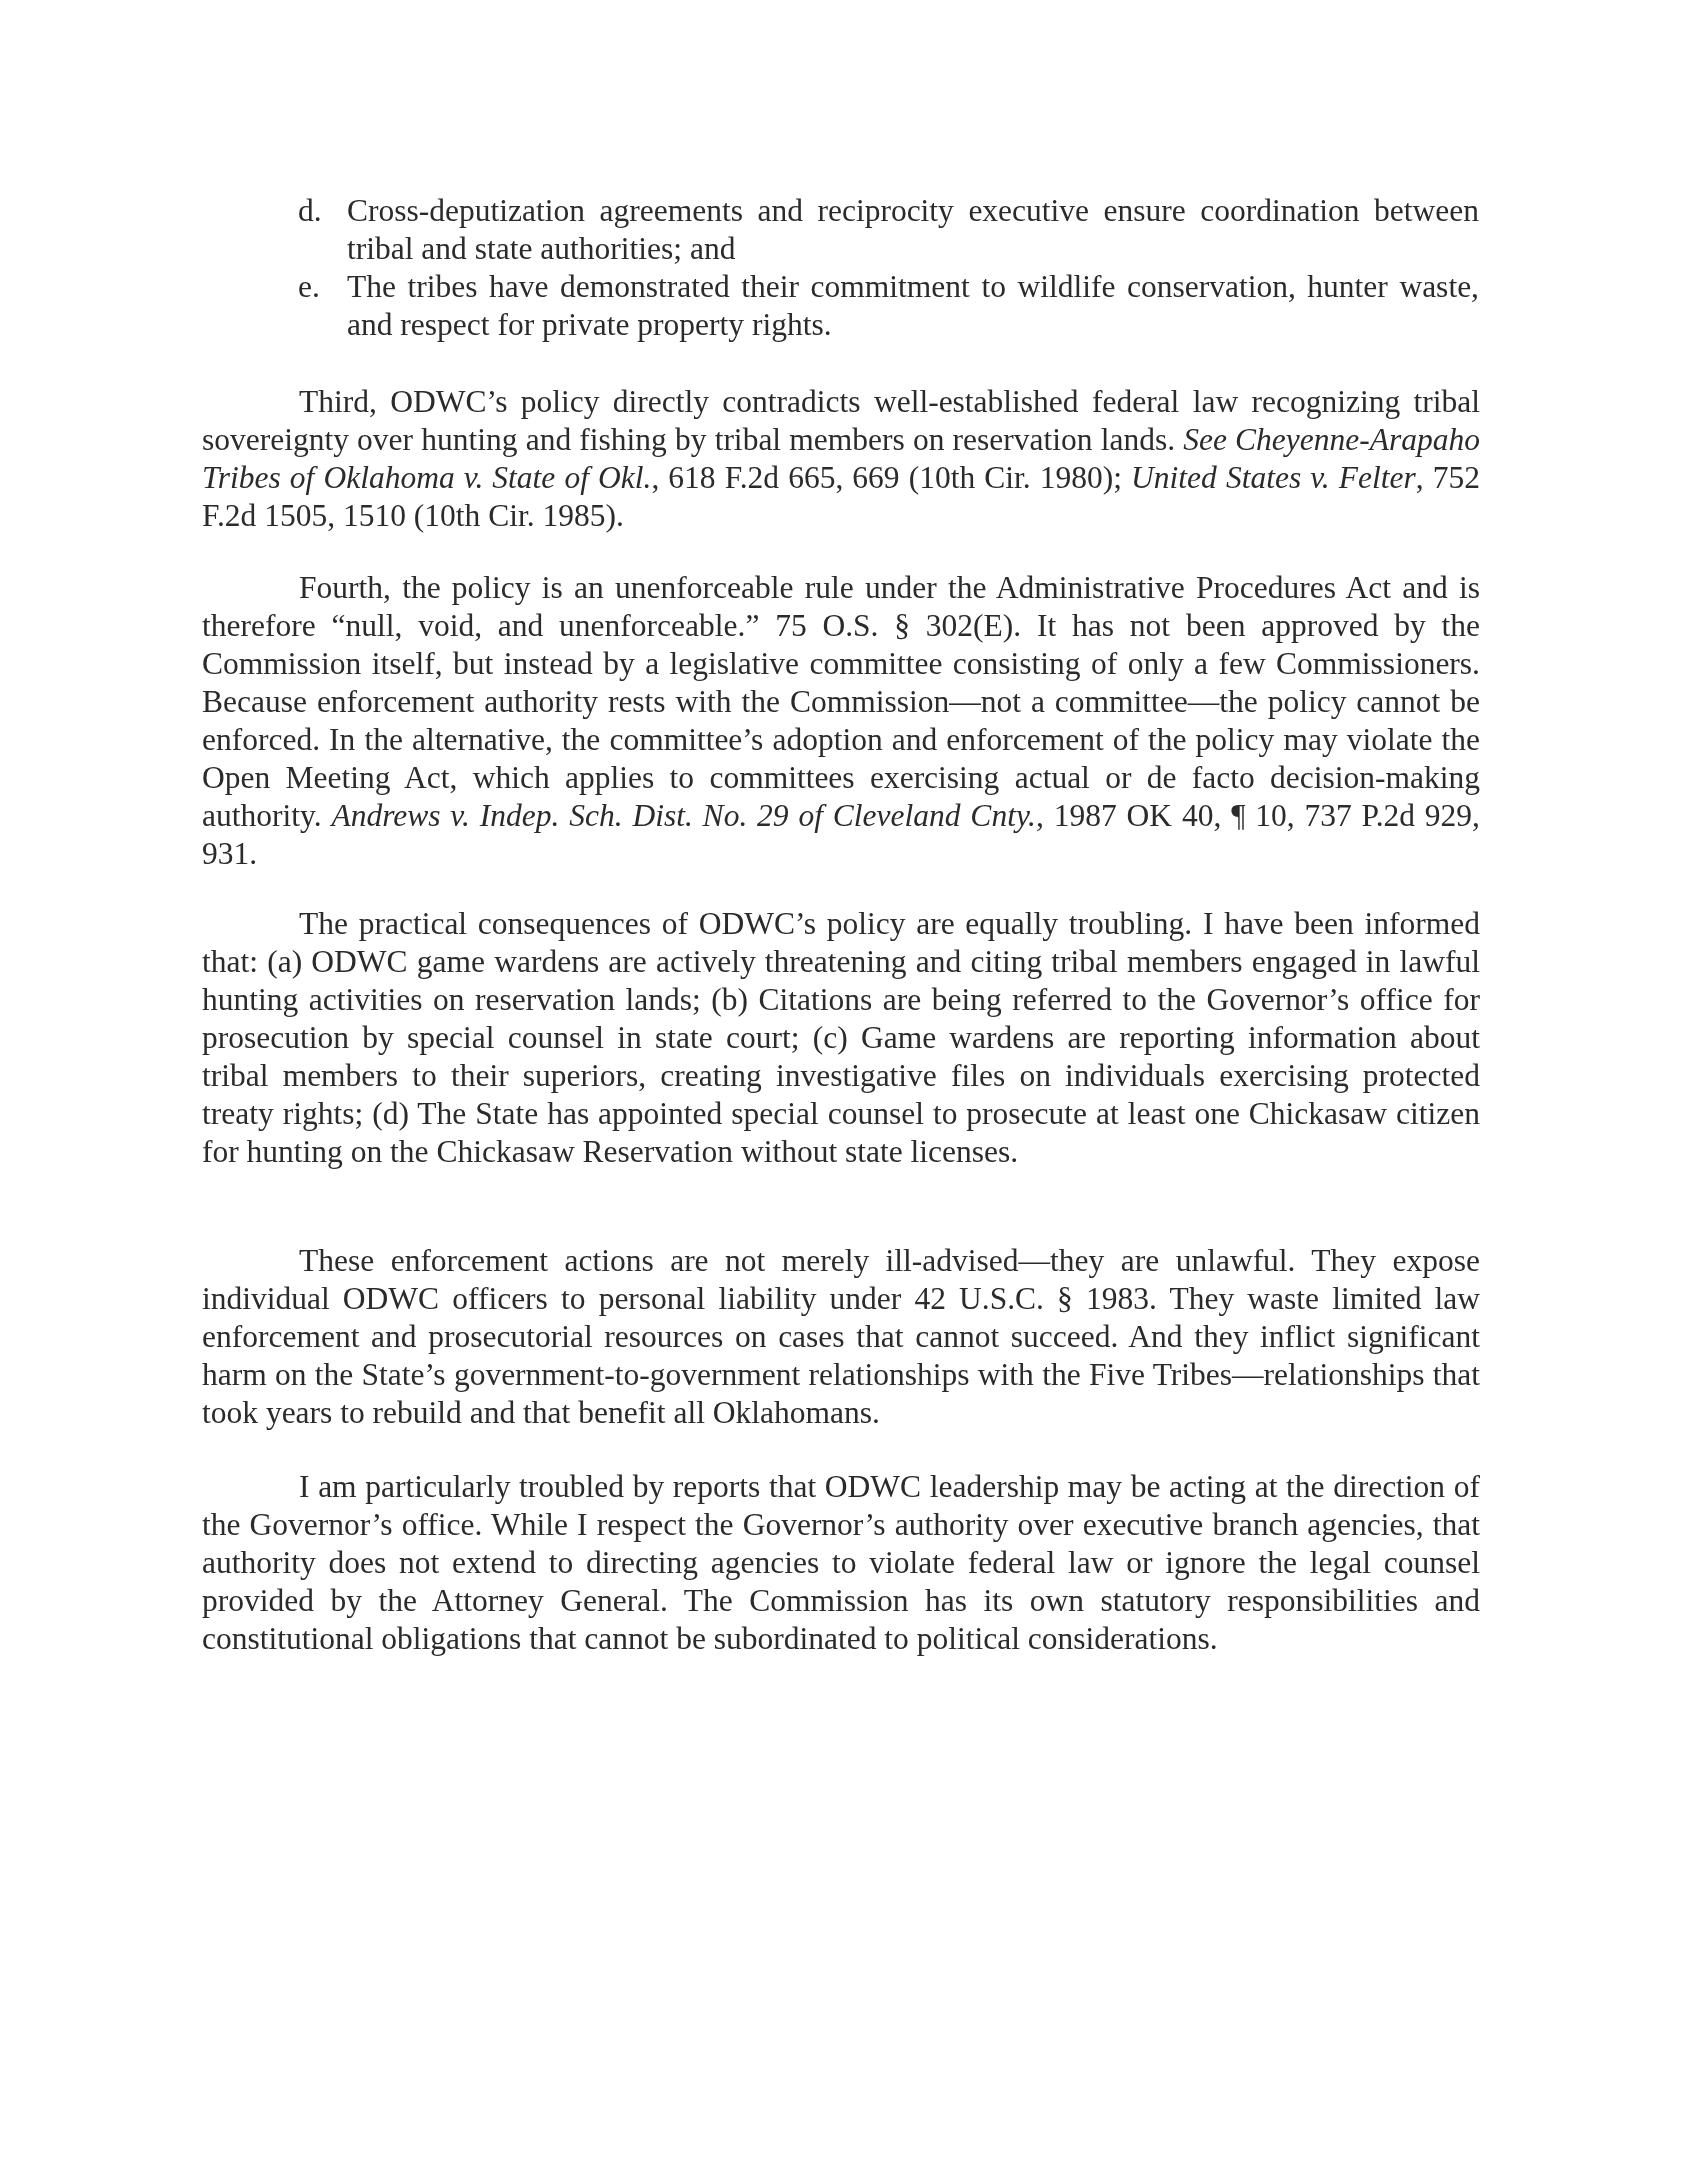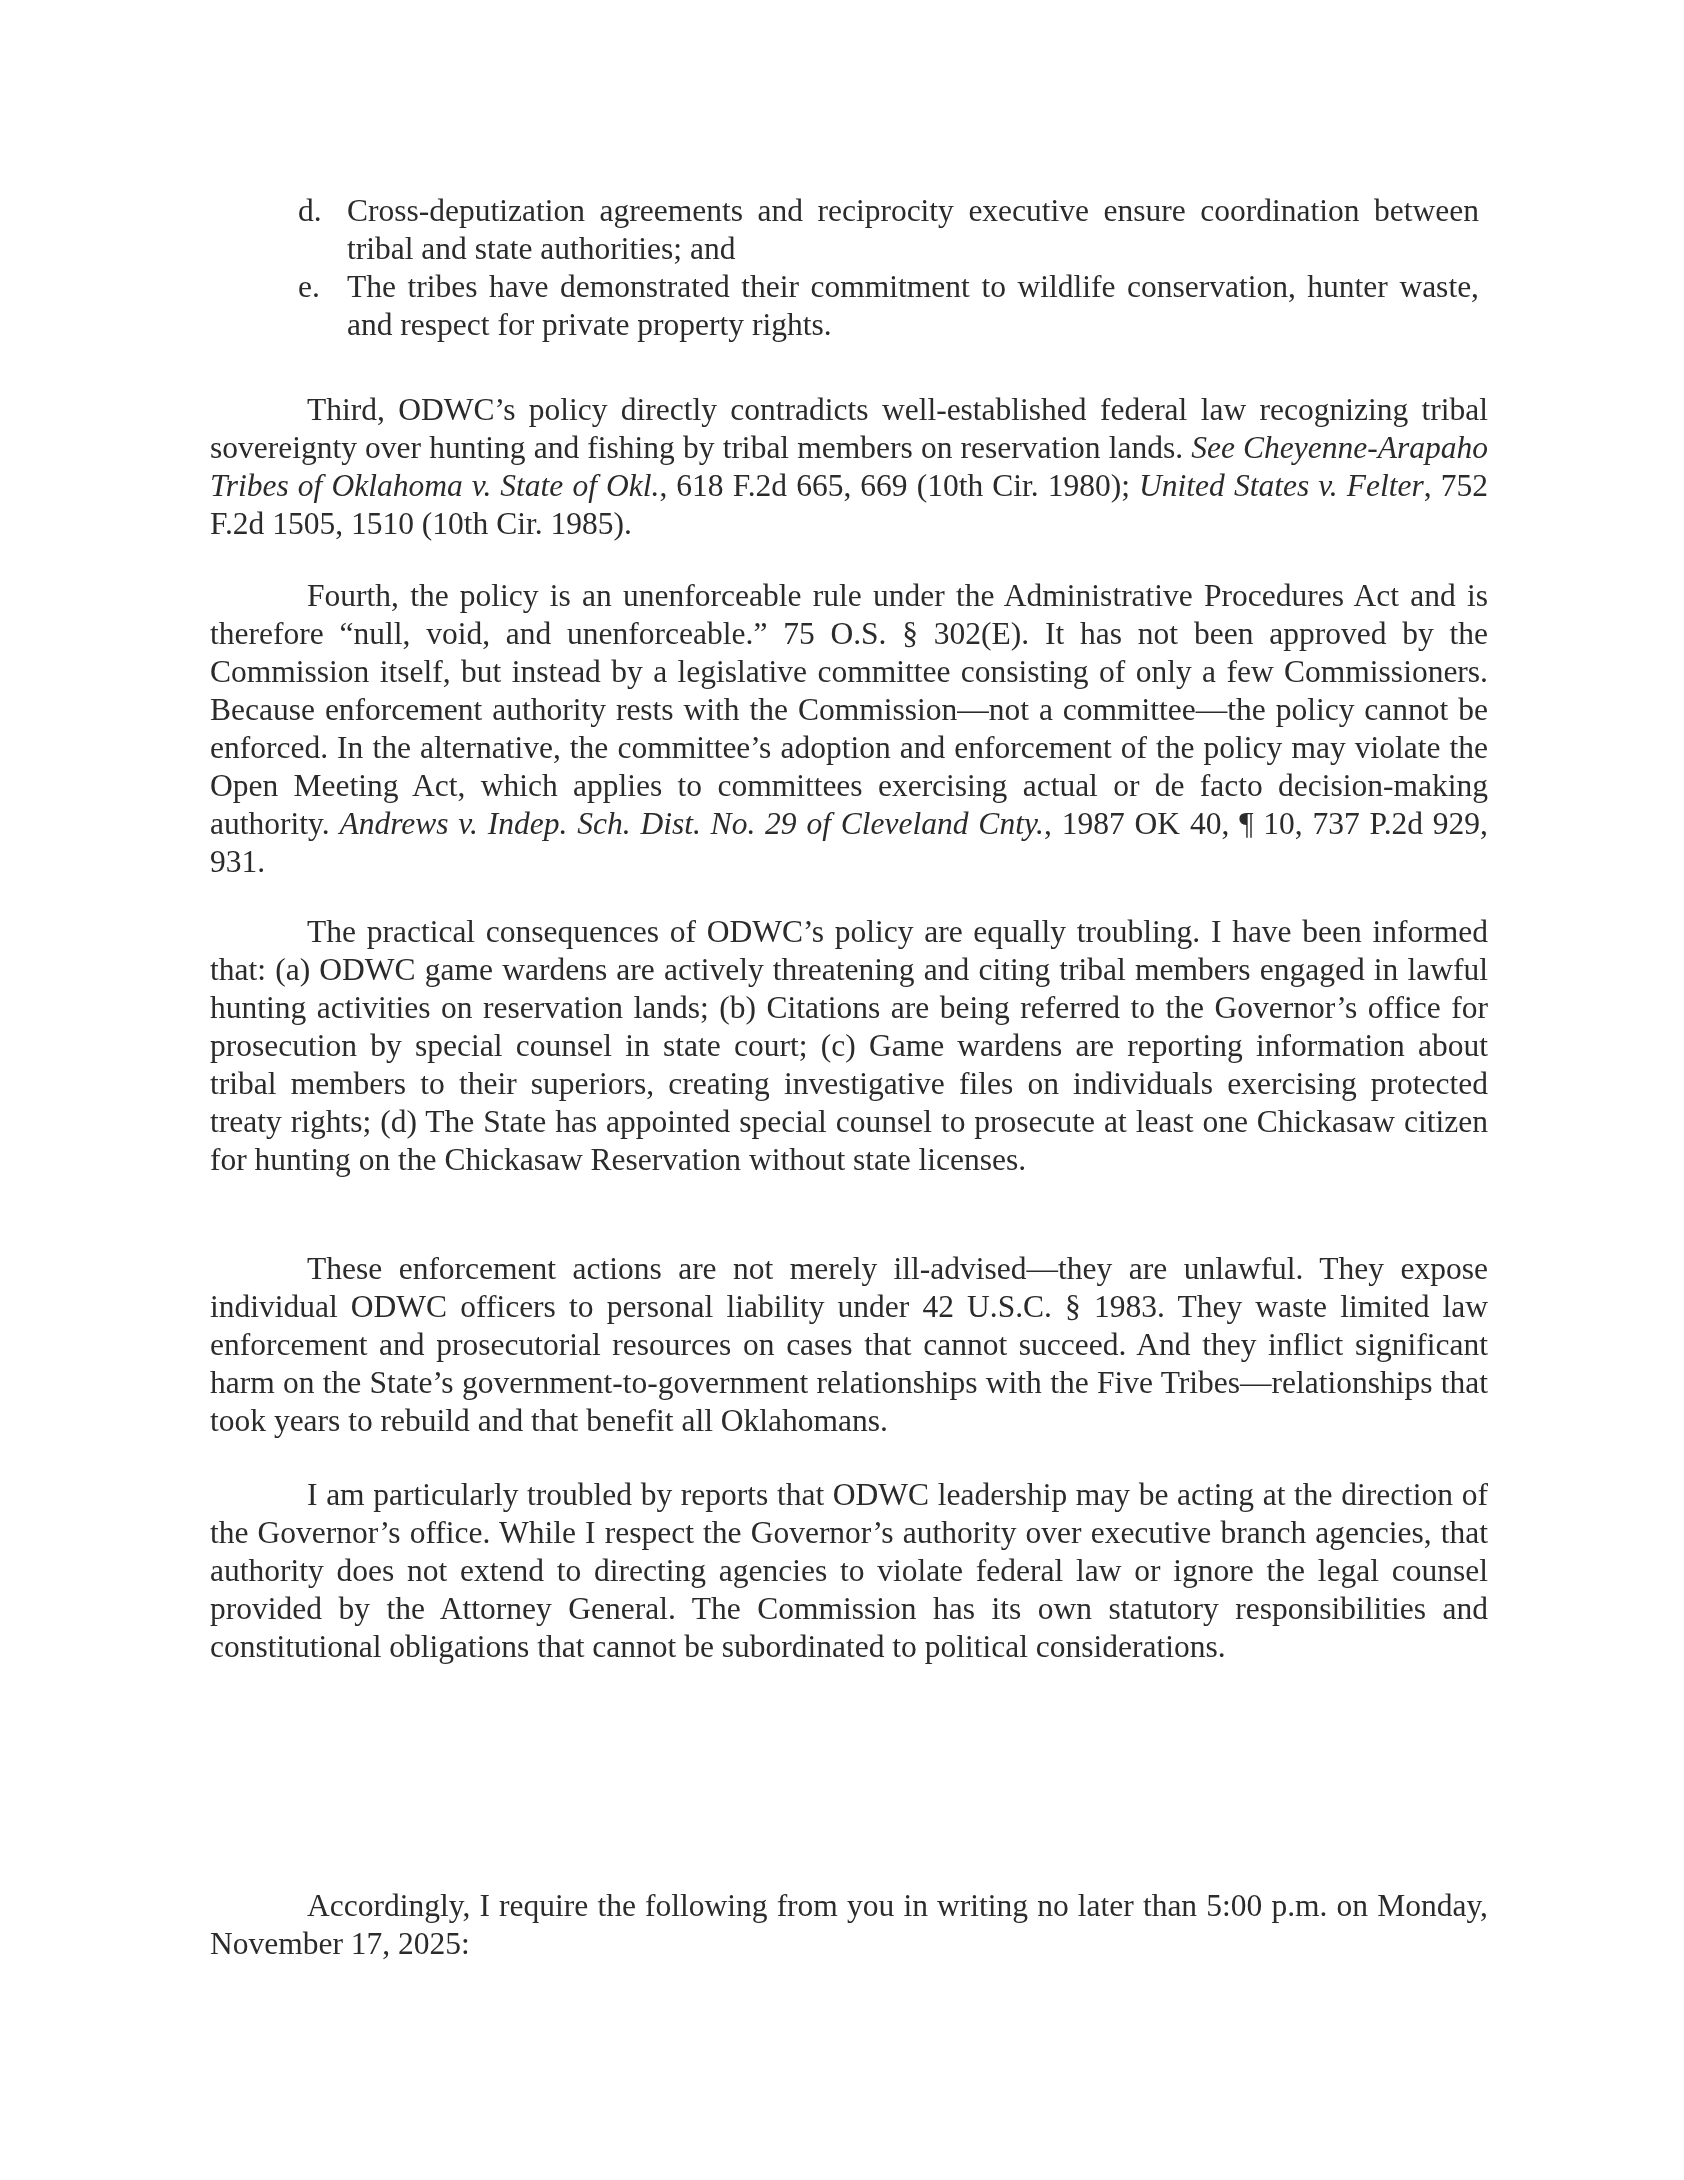--- a/index.html
+++ b/index.html
@@ -6,21 +6,21 @@
     body { width: 1685px; height: 2181px; position: relative; overflow: hidden; }
     .page {
       position: absolute; left: 0; top: 0; width: 1685px; height: 2181px;
       background: #ffffff; color: #2b2b2b;
       font-family: "Liberation Serif", "DejaVu Serif", serif;
       font-size: 31.5px; line-height: 38px;
     }
     .list { position: absolute; left: 298px; top: 192px; width: 1181px; }
     .list-item { position: relative; padding-left: 49px; text-align: justify; text-align-last: left; margin: 0; }
     .list-item .marker { position: absolute; left: 0; top: 0; }
-    .para { position: absolute; left: 202px; width: 1278px; margin: 8px; text-align: justify; text-indent: 97px; }
+    .para { position: absolute; left: 202px; width: 1278px; margin: 0; text-align: justify; text-indent: 97px; }
     .para.last-left { text-align-last: left; }
     i { font-style: italic; }
   </style>
 </head>
 <body>
 
 <div class="page">
 
   <div class="list">
     <p class="list-item">
@@ -37,16 +37,15 @@
 
   <p class="para last-left" style="top:569px;"><span>Fourth, the policy is an unenforceable rule under the Administrative Procedures Act and is therefore “null, void, and unenforceable.” 75 O.S. § 302(E). It has not been approved by the Commission itself, but instead by a legislative committee consisting of only a few Commissioners. Because enforcement authority rests with the Commission—not a committee—the policy cannot be enforced. In the alternative, the committee’s adoption and enforcement of the policy may violate the Open Meeting Act, which applies to committees exercising actual or de facto decision-making authority. </span><i>Andrews v. Indep. Sch. Dist. No. 29 of Cleveland Cnty.</i><span>, 1987 OK 40, ¶ 10, 737 P.2d 929, 931.</span></p>
 
   <p class="para last-left" style="top:905px;">The practical consequences of ODWC’s policy are equally troubling. I have been informed that: (a) ODWC game wardens are actively threatening and citing tribal members engaged in lawful hunting activities on reservation lands; (b) Citations are being referred to the Governor’s office for prosecution by special counsel in state court; (c) Game wardens are reporting information about tribal members to their superiors, creating investigative files on individuals exercising protected treaty rights; (d) The State has appointed special counsel to prosecute at least one Chickasaw citizen for hunting on the Chickasaw Reservation without state licenses.</p>
 
   <p class="para last-left" style="top:1242px;">These enforcement actions are not merely ill-advised—they are unlawful. They expose individual ODWC officers to personal liability under 42 U.S.C. § 1983. They waste limited law enforcement and prosecutorial resources on cases that cannot succeed. And they inflict significant harm on the State’s government-to-government relationships with the Five Tribes—relationships that took years to rebuild and that benefit all Oklahomans.</p>
 
   <p class="para last-left" style="top:1468px;">I am particularly troubled by reports that ODWC leadership may be acting at the direction of the Governor’s office. While I respect the Governor’s authority over executive branch agencies, that authority does not extend to directing agencies to violate federal law or ignore the legal counsel provided by the Attorney General. The Commission has its own statutory responsibilities and constitutional obligations that cannot be subordinated to political considerations.</p>
 
 
-  <p class="para last-left" style="top:1879px;">Accordingly, I require the following from you in writing no later than 5:00 p.m. on Monday, November 17, 2025:</p>
 
 </div>
 
 
 </body></html>

